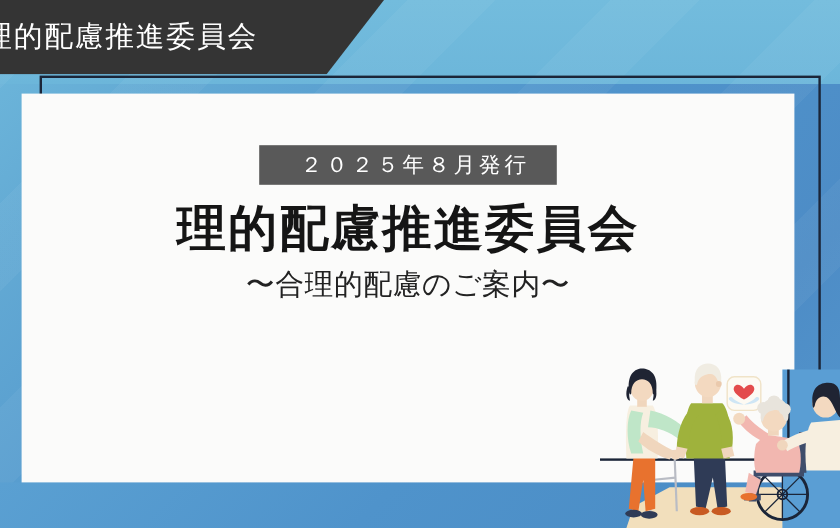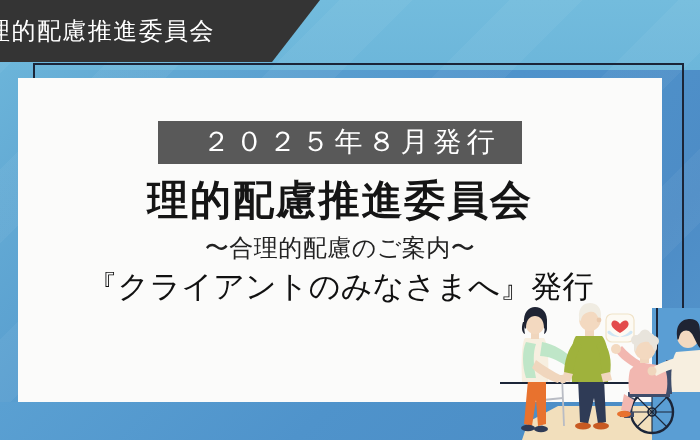--- a/index.html
+++ b/index.html
@@ -96,23 +96,23 @@
     display: flex;
     flex-direction: column;
     align-items: center;
     pointer-events: none;
   }
 
   .date-badge {
     margin-top: 43px;
     background: #595959;
     color: #ffffff;
-    font-size: 28px;
+    font-size: 18px;
     letter-spacing: 0.18em;
-    padding: 7px 22px 8px 44px;
+    padding: 7px 22px 8px 34px;
     line-height: 1;
     white-space: nowrap;
   }
 
   .main-title {
     margin-top: 16px;
     color: #151515;
     font-size: 41px;
     font-weight: 700;
     letter-spacing: 0.045em;
@@ -291,16 +291,15 @@
   </div>
 
   <div class="banner">
     <span class="banner-text">理的配慮推進委員会</span>
   </div>
 
   <div class="center">
     <div class="date-badge">２０２５年８月発行</div>
     <div class="main-title">理的配慮推進委員会</div>
     <div class="sub-title">〜合理的配慮のご案内〜</div>
-    <div class="third-title">『クライアントのみなさまへ』発行</div>
   </div>
 
 </div>
 
 </body></html>

